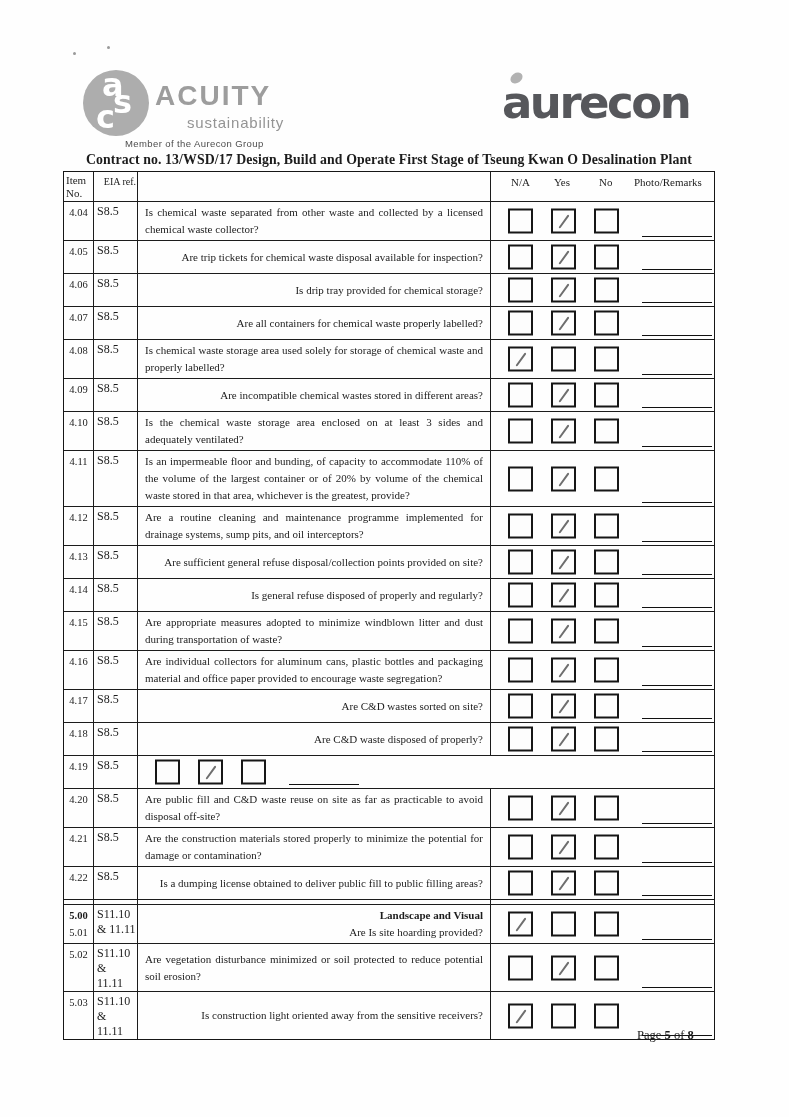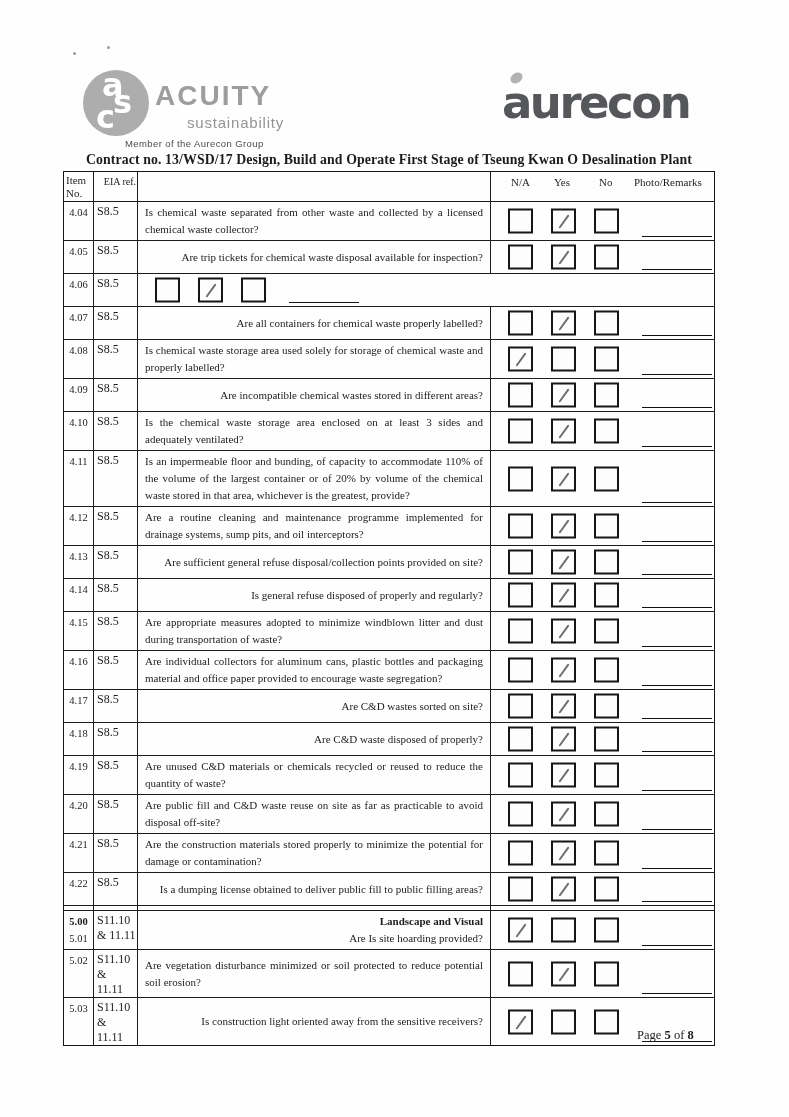--- a/index.html
+++ b/index.html
@@ -165,20 +165,24 @@
     </div>
         <div class="trow">
       <div class="c-item">
         <span class="item-l1" style="display:block">4.06</span>
 
       </div>
       <div class="c-eia">
         <span class="eia-l1" style="display:block">S8.5</span>
 
       </div>
+      <div class="c-q">
+
+        <span class="q-text">Is drip tray provided for chemical storage?</span>
+      </div>
       <div class="c-checks">
         <span class="box box-na"></span>
         <span class="box box-yes checked">
               <i class="tick"></i>
             </span>
         <span class="box box-no"></span>
         <span class="remark-line"></span>
       </div>
     </div>
         <div class="trow">
@@ -446,24 +450,20 @@
       </div>
     </div>
         <div class="trow">
       <div class="c-item">
         <span class="item-l1" style="display:block">4.19</span>
 
       </div>
       <div class="c-eia">
         <span class="eia-l1" style="display:block">S8.5</span>
 
-      </div>
-      <div class="c-q">
-
-        <span class="q-text">Are unused C&amp;D materials or chemicals recycled or reused to reduce the quantity of waste?</span>
       </div>
       <div class="c-checks">
         <span class="box box-na"></span>
         <span class="box box-yes checked">
               <i class="tick"></i>
             </span>
         <span class="box box-no"></span>
         <span class="remark-line"></span>
       </div>
     </div>

